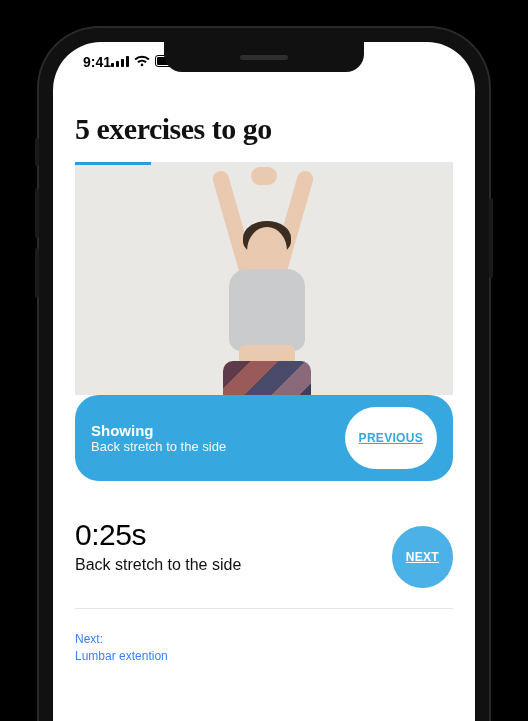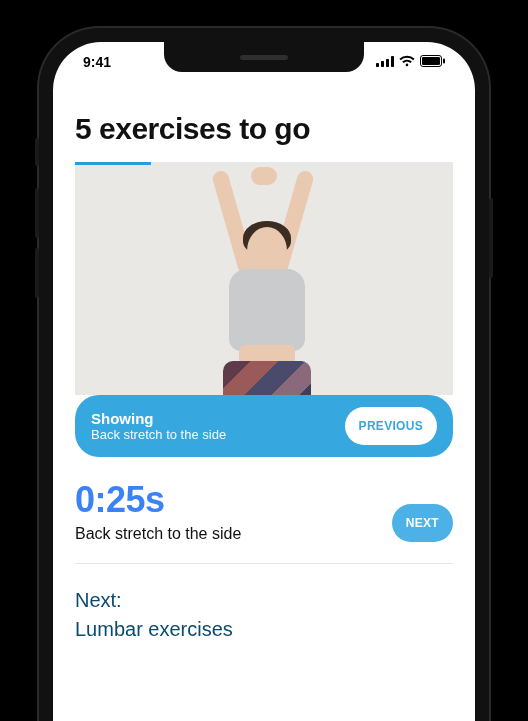--- a/index.html
+++ b/index.html
@@ -62,21 +62,21 @@
     background: #2e2e2e;
     border-radius: 3px;
   }
   .status-bar {
     position: absolute;
     top: 0;
     left: 0;
     right: 4px;
     height: 40px;
     display: flex;
-    justify-content: space-between;
+    justify-content: flex-start;
     align-items: center;
     padding: 0 26px 0 30px;
     font-size: 14px;
     font-weight: 600;
     z-index: 5;
   }
   .status-right { display: flex; align-items: center; gap: 5px; }
   .app {
     position: absolute;
     top: 40px;
@@ -86,20 +86,21 @@
     padding: 30px 22px 0 22px;
     display: flex;
     flex-direction: column;
   }
   .title {
     font-size: 30px;
     font-weight: 800;
     letter-spacing: -0.5px;
     color: #111;
     margin-bottom: 16px;
+    font-family: Liberation Serif, serif;
   }
   .progress-track {
     height: 3px;
     background: #e8e8e8;
     width: 100%;
   }
   .progress-fill {
     height: 100%;
     width: 20%;
     background: #2a9bdd;
@@ -180,51 +181,52 @@
     justify-content: space-between;
     border-radius: 24px;
   }
   .showing-text .label { font-size: 15px; font-weight: 700; }
   .showing-text .sub   { font-size: 13px; font-weight: 400; opacity: 0.95; }
   .pill {
     background: #fff;
     color: #37a7e0;
     font-size: 12px;
     font-weight: 800;
-    padding: 12px 14px;
+    padding: 24px 14px;
     border-radius: 999px;
     letter-spacing: 0.3px;
+    text-decoration: underline;
   }
   .current {
     padding: 22px 0 20px 0;
     display: flex;
     align-items: center;
     justify-content: space-between;
     border-bottom: 1px solid #e6e6e6;
   }
   .timer {
-    font-size: 36px;
-    font-weight: 700;
-    color: #3b82f6;
+    font-size: 30px;
+    font-weight: 400;
+    color: #000000;
     letter-spacing: -0.5px;
   }
   .current-name {
     font-size: 16px;
     color: #111;
     margin-top: 4px;
   }
   .pill.blue {
     background: #4cb1e6;
     color: #fff;
     margin-top: 23px;
   }
   .upnext {
     padding: 22px 0;
-    color: #0c4a6e;
-    font-size: 20px;
+    color: #3b82f6;
+    font-size: 12px;
     line-height: 1.45;
   }
 </style>
 </head>
 <body>
 
 <div class="phone-frame">
   <div class="side-btn mute"></div>
   <div class="side-btn vol1"></div>
   <div class="side-btn vol2"></div>
@@ -290,17 +292,17 @@
       <div class="current">
         <div>
           <div class="timer">0:25s</div>
           <div class="current-name">Back stretch to the side</div>
         </div>
         <div class="pill blue">NEXT</div>
       </div>
 
       <div class="upnext">
         <div>Next:</div>
-        <div>Lumbar exercises</div>
+        <div>Lumbar extention</div>
       </div>
     </div>
   </div>
 </div>
 
 </body></html>

